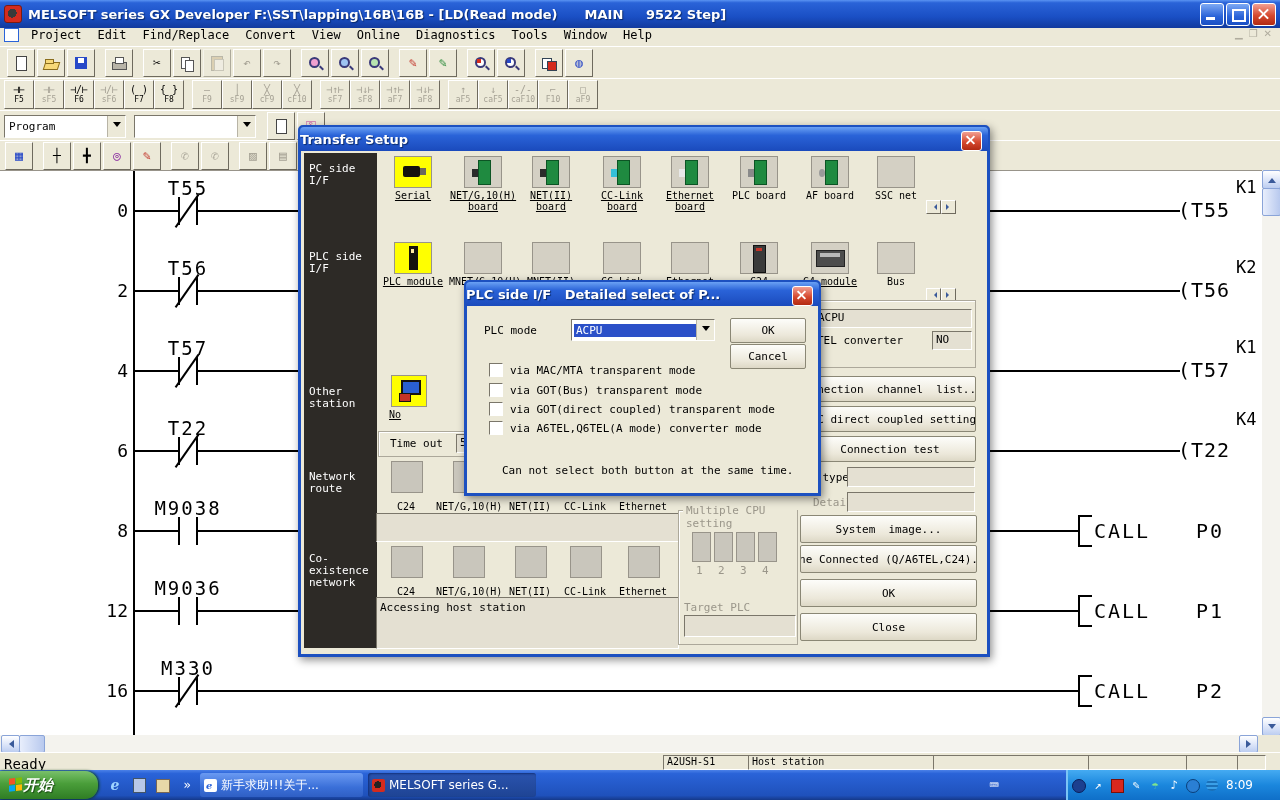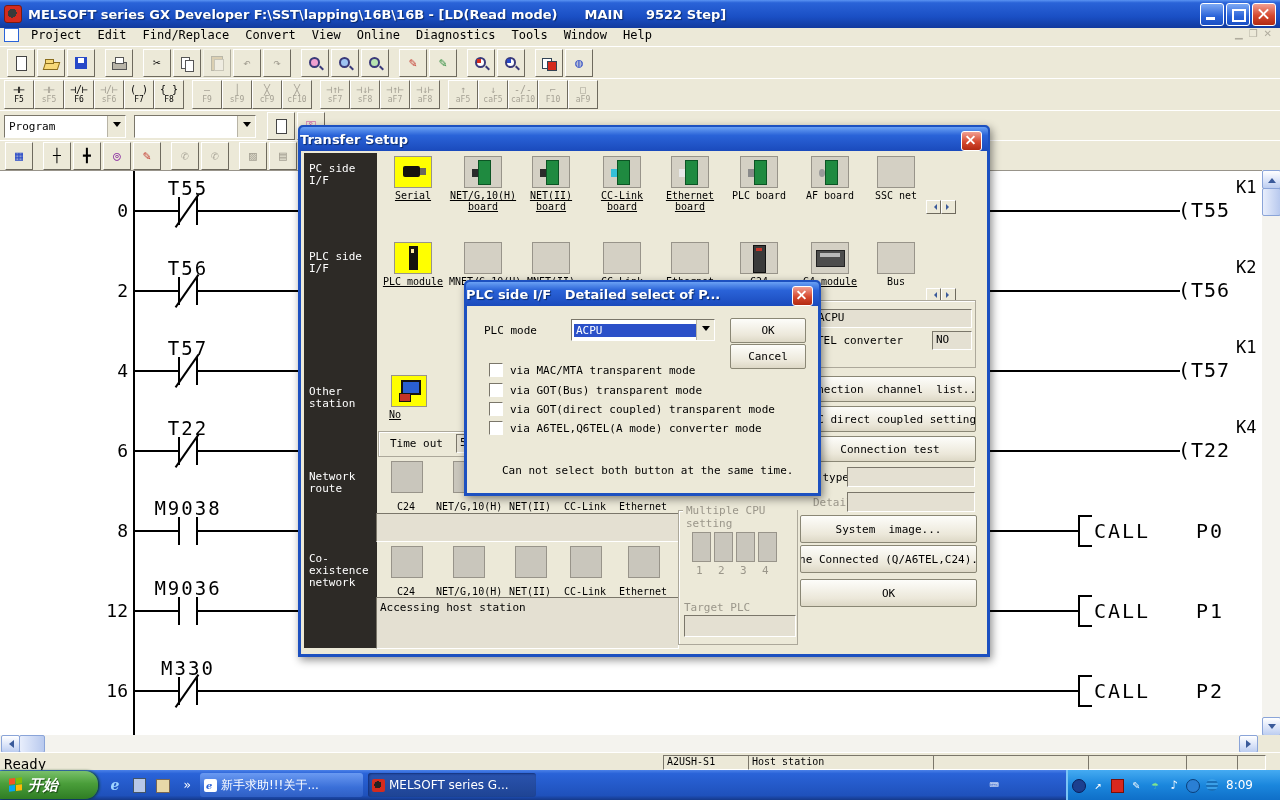--- a/index.html
+++ b/index.html
@@ -114,21 +114,21 @@
   .grp{position:absolute;border:1px solid #aca89a;box-shadow:inset 1px 1px 0 #fff}
   .grptitle{position:absolute;top:-7px;left:4px;background:#ece9d8;padding:0 3px;font-size:11px}
   .gray{color:#9a968a}
   .chk{position:absolute;width:12px;height:12px;background:#fff;border:1px solid;border-color:#7a766a #fff #fff #7a766a}
   .arr{position:absolute;width:13px;height:12px;background:#ece9d8;border:1px solid;border-color:#fff #6e6a5e #6e6a5e #fff;display:flex;align-items:center;justify-content:center}
   .arr .tri{border-width:3px}
   
   #taskbar{left:0;top:770px;width:1280px;height:30px;background:linear-gradient(180deg,#4b81e8 0%,#2a63d8 12%,#1f51bb 85%,#15398a 100%)}
   #startbtn{position:absolute;left:0;top:1px;width:98px;height:28px;border-radius:0 13px 13px 0;
     background:linear-gradient(180deg,#79c06a 0%,#4a9e3a 45%,#2f7d24 100%);box-shadow:1px 0 3px #0a3a0a;display:flex;align-items:center;color:#fff}
-  #startbtn .txt{font-family:"DejaVu Sans",sans-serif;font-weight:bold;font-style:italic;font-size:15px;margin-left:5px;text-shadow:1px 1px 1px #1a4a12}
+  #startbtn .txt{font-family:"DejaVu Sans",sans-serif;font-weight:bold;font-style:italic;font-size:15px;text-shadow:1px 1px 1px #1a4a12}
   .flag{width:14px;height:14px;margin-left:9px;display:grid;grid-template-columns:6px 6px;grid-template-rows:6px 6px;gap:1px;transform:skewY(-6deg)}
   .flag i{display:block}
   .qicon{position:absolute;top:6px;width:18px;height:18px;text-align:center;font-size:14px;line-height:18px;color:#fff}
   .taskbtn{position:absolute;top:3px;height:24px;border-radius:3px;display:flex;align-items:center;color:#fff;font-size:12px;overflow:hidden;white-space:nowrap;font-family:"DejaVu Sans",sans-serif}
   .taskbtn .ticon{width:13px;height:13px;margin:0 4px;flex:none}
   #tray{position:absolute;left:1066px;top:0;width:214px;height:30px;background:linear-gradient(180deg,#45abf2 0%,#1b87dd 50%,#0f6fc8 100%);border-left:2px solid #7ac4f6;display:flex;align-items:center}
   .trayico{width:16px;height:15px;margin-left:3px;font-size:12px;line-height:15px;text-align:center;color:#fff;flex:none}
   #clock{margin-left:6px;color:#fff;font-size:12px;font-family:"DejaVu Sans",sans-serif}
 </style>
 </head>
@@ -433,21 +433,21 @@
     <div class="lk" style="left:1236px;top:166px">K1</div>
 
     <div class="lnum" style="left:82px;top:269px">6</div>
     <div class="ldev" style="left:118px;top:246px">T22</div>
     <div class="hl" style="left:135px;top:279px;width:43px"></div>
     <div class="vl" style="left:178px;top:266px;height:28px"></div>
     <div class="vl" style="left:196px;top:266px;height:28px"></div>
     <div class="slash" style="left:167px;top:279px"></div>
     <div class="hl" style="left:198px;top:279px;width:982px"></div>
     <div class="lcoil" style="left:1178px;top:267px">(T22</div>
-    <div class="lk" style="left:1236px;top:246px">K4</div>
+    <div class="lk" style="left:1236px;top:238px">K4</div>
 
     <div class="lnum" style="left:82px;top:349px">8</div>
     <div class="ldev" style="left:118px;top:326px">M9038</div>
     <div class="hl" style="left:135px;top:359px;width:43px"></div>
     <div class="vl" style="left:178px;top:346px;height:28px"></div>
     <div class="vl" style="left:196px;top:346px;height:28px"></div>
     <div class="hl" style="left:198px;top:359px;width:880px"></div>
     <div class="vl" style="left:1078px;top:344px;height:32px"></div>
     <div class="hl" style="left:1078px;top:344px;width:14px"></div>
     <div class="hl" style="left:1078px;top:374px;width:14px"></div>
@@ -632,20 +632,21 @@
     <div class="xpbtn" style="left:503px;top:248px;width:170px;height:24px">Connection  channel  list...</div>
     <div class="xpbtn" style="left:503px;top:278px;width:170px;height:24px">PLC direct coupled setting</div>
     <div class="xpbtn" style="left:503px;top:308px;width:170px;height:24px">Connection test</div>
     <span class="fld" style="left:492px;top:342px">PLC type</span>
     <span class="fld sunkb" style="left:546px;top:339px;width:120px;height:16px"></span>
     <span class="fld gray" style="left:509px;top:367px">Detail</span>
     <span class="fld sunkb" style="left:546px;top:364px;width:120px;height:16px"></span>
     <div class="xpbtn" style="left:499px;top:387px;width:175px;height:26px">System  image...</div>
     <div class="xpbtn" style="left:499px;top:417px;width:175px;height:26px">Line Connected (Q/A6TEL,C24)...</div>
     <div class="xpbtn" style="left:499px;top:451px;width:175px;height:26px">OK</div>
+    <div class="xpbtn" style="left:499px;top:485px;width:175px;height:26px">Close</div>
 
     <div class="tile" style="left:73px;top:247px;width:68px;text-align:left">
       <div class="ic yellow pcno" style="margin:0 0 0 17px;width:34px">
           <i></i>
         </div>
       <div class="lbl u" style="margin-left:15px">No</div>
       </div>
     <div class="grp" style="left:77px;top:303px;width:325px;height:24px">
       <span class="fld" style="left:8px;top:4px">Time out</span>
       <span class="fld sunkb" style="left:77px;top:2px;width:60px;height:15px">5</span>

